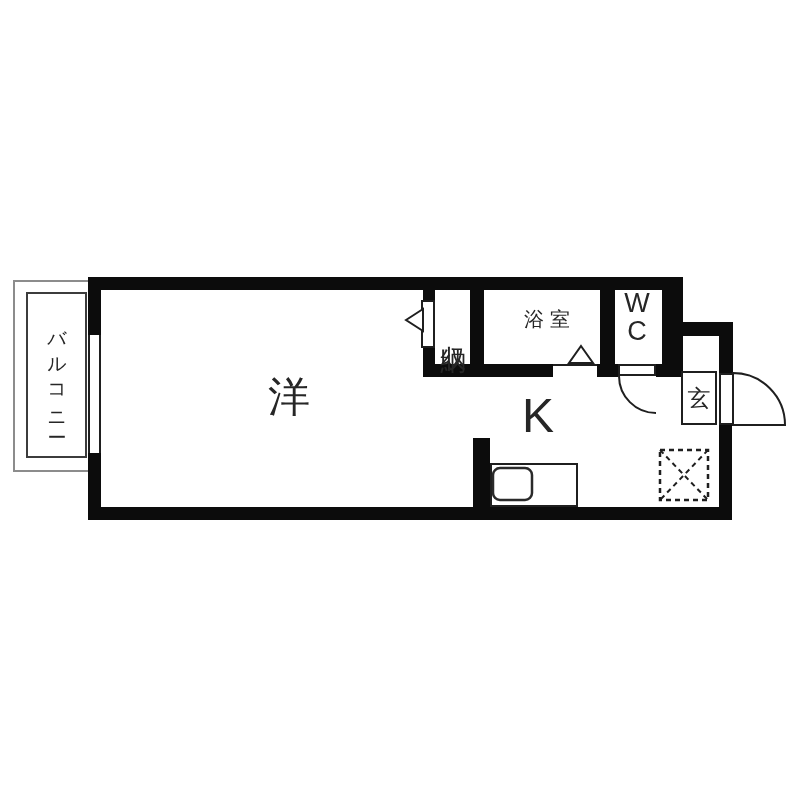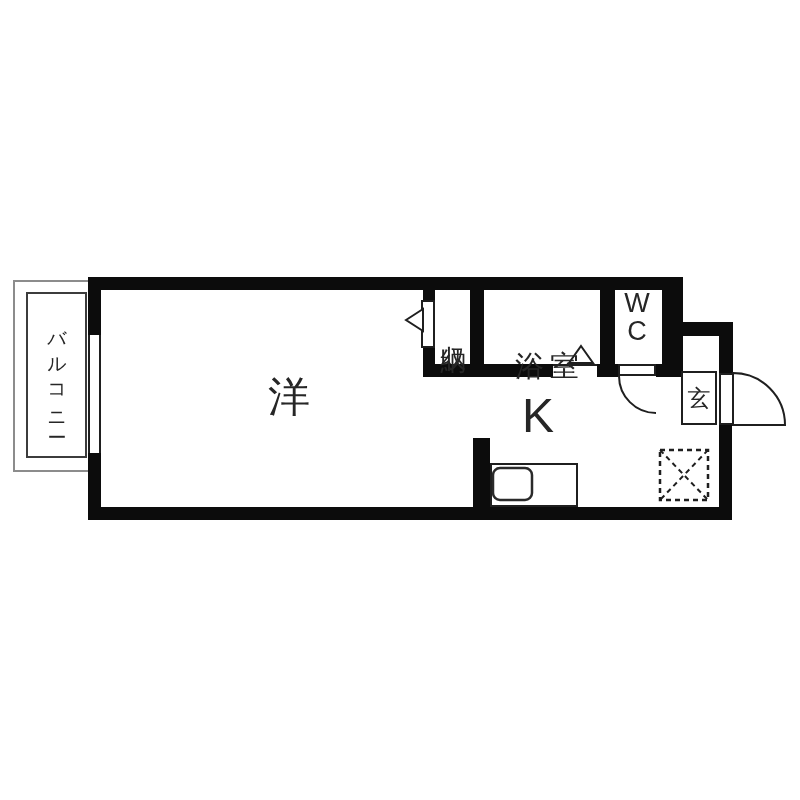--- a/index.html
+++ b/index.html
@@ -64,21 +64,21 @@
   </svg>
 
   <div class="label vtext" style="left:57px;top:375px;font-size:19px;letter-spacing:6px;">バルコニー</div>
 
   <div class="label" style="left:289px;top:397px;font-size:42px;">洋</div>
 
   <div class="label" style="left:538px;top:416px;font-size:48px;">K</div>
 
   <div class="label vtext" style="left:453px;top:328px;font-size:26px;letter-spacing:3px;">収納</div>
 
-  <div class="label" style="left:547px;top:319px;font-size:29px;letter-spacing:6px;text-indent:6px;margin-top:47px;">浴室</div>
+  <div class="label" style="left:547px;top:319px;font-size:20px;letter-spacing:6px;text-indent:6px;">浴室</div>
 
   <div class="label" style="left:637px;top:317px;font-size:27px;font-weight:500;">
     <div>W</div>
     <div>C</div>
   </div>
 
   <div class="label" style="left:699px;top:398px;font-size:23px;">玄</div>
 
 </div>
 

